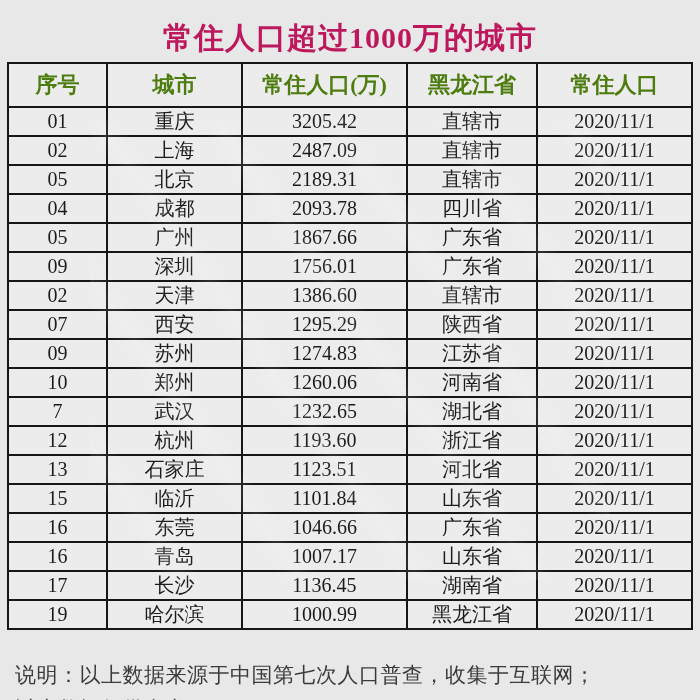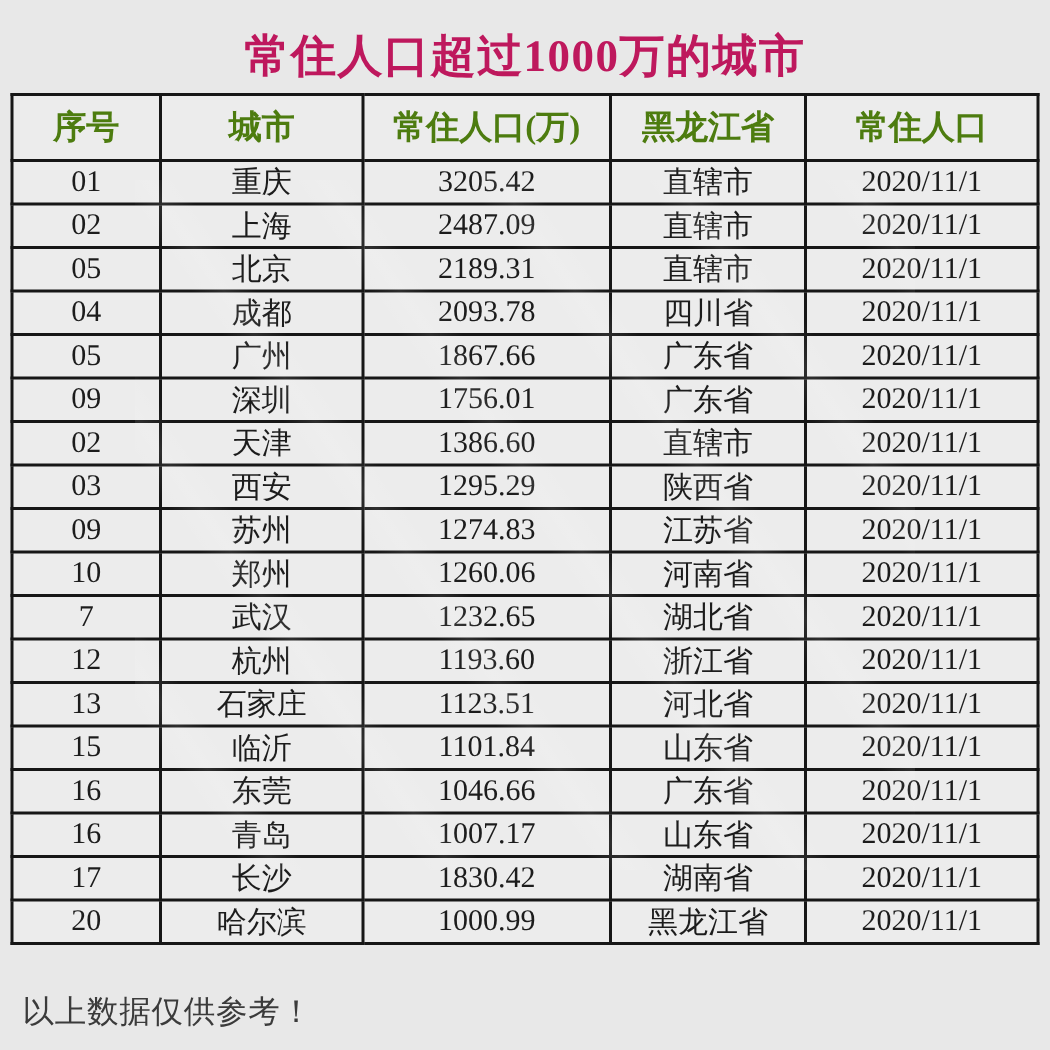--- a/index.html
+++ b/index.html
@@ -144,21 +144,21 @@
         <td>2020/11/1</td>
       </tr>
       <tr>
         <td>02</td>
         <td>天津</td>
         <td>1386.60</td>
         <td>直辖市</td>
         <td>2020/11/1</td>
       </tr>
       <tr>
-        <td>03</td>
+        <td>07</td>
         <td>西安</td>
         <td>1295.29</td>
         <td>陕西省</td>
         <td>2020/11/1</td>
       </tr>
       <tr>
         <td>09</td>
         <td>苏州</td>
         <td>1274.83</td>
         <td>江苏省</td>
@@ -209,29 +209,30 @@
       <tr>
         <td>16</td>
         <td>青岛</td>
         <td>1007.17</td>
         <td>山东省</td>
         <td>2020/11/1</td>
       </tr>
       <tr>
         <td>17</td>
         <td>长沙</td>
-        <td>1830.42</td>
+        <td>1136.45</td>
         <td>湖南省</td>
         <td>2020/11/1</td>
       </tr>
       <tr>
-        <td>20</td>
+        <td>19</td>
         <td>哈尔滨</td>
         <td>1000.99</td>
         <td>黑龙江省</td>
         <td>2020/11/1</td>
       </tr>
     </tbody>
 </table>
 
 <div class="notes">
+  <div>说明：以上数据来源于中国第七次人口普查，收集于互联网；</div>
   <div>以上数据仅供参考！</div>
 </div>
 
 </body></html>

